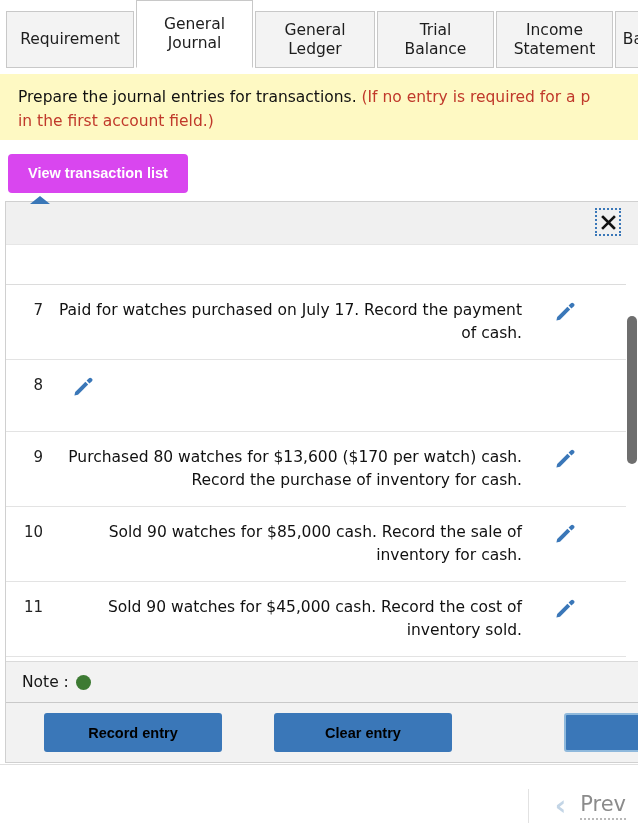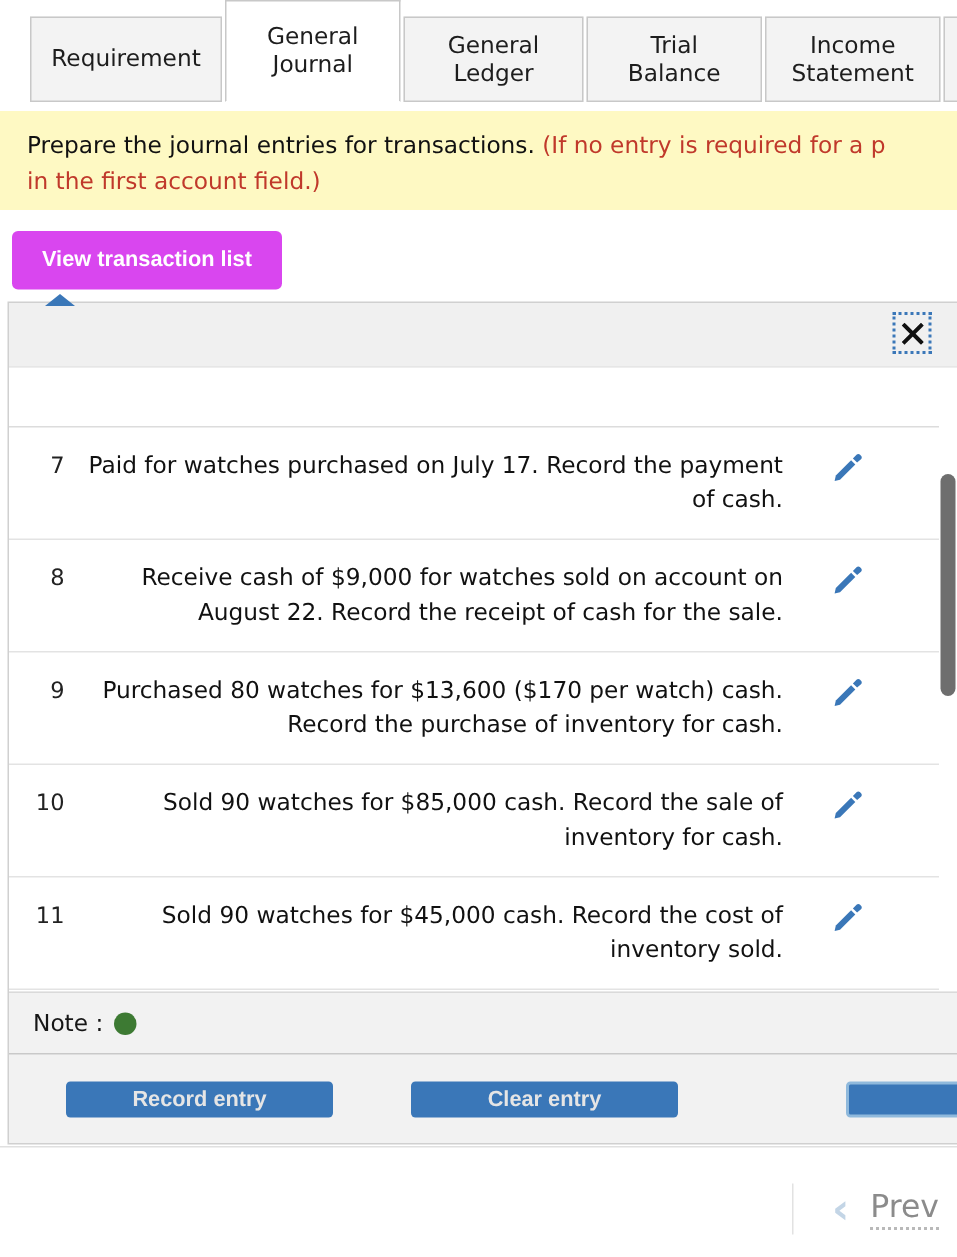--- a/index.html
+++ b/index.html
@@ -21,21 +21,21 @@
     position: absolute;
     left: 0; top: 0;
     width: 638px;
     height: 74px;
     box-sizing: border-box;
   }
   .tabstrip-inner {
     display: flex;
     align-items: flex-end;
     height: 68px;
-    padding-left: 20px;
+    padding-left: 6px;
     box-sizing: border-box;
   }
   .tab {
     box-sizing: border-box;
     background: #f3f3f3;
     border: 1px solid #c8c8c8;
     border-bottom: 1px solid #c8c8c8;
     height: 57px;
     margin-right: 2px;
     display: flex;
@@ -224,26 +224,26 @@
     height: 60px;
     background: #f2f2f2;
     border-top: 1px solid #c9c9c9;
     display: flex;
     align-items: center;
     padding-left: 38px;
     box-sizing: border-box;
   }
   .action-btn {
     background: #3a77b8;
-    color: #e5e5e5;
+    color: #000000;
     font-weight: bold;
     font-size: 14.5px;
     border: none;
     border-radius: 3px;
-    height: 24px;
+    height: 39px;
     width: 178px;
     margin-right: 52px;
     cursor: pointer;
     flex: none;
   }
   .action-btn.third {
     margin-right: 0;
     margin-left: 60px;
     border: 2px solid #8fb9dc;
     box-sizing: border-box;
@@ -328,21 +328,20 @@
           <div class="row-text">Paid for watches purchased on July 17. Record the payment of cash.</div>
           <div class="row-edit">
             <svg width="22" height="22" viewBox="0 0 22 22" aria-hidden="true">
               <path d="M3.2 17.0 L13.4 6.8 L16.2 9.6 L6.0 19.8 L2.4 20.6 Z" fill="#3a77b8"></path>
               <path d="M14.6 5.6 L17.0 3.2 C17.7 2.5 18.7 2.5 19.4 3.2 L20.0 3.8 C20.7 4.5 20.7 5.5 20.0 6.2 L17.4 8.4 Z" fill="#3a77b8"></path>
             </svg>
           </div>
         </div>
         <div class="row">
           <div class="row-num">8</div>
-          <div class="row-text">Receive cash of $9,000 for watches sold on account on August 22. Record the receipt of cash for the sale.</div>
           <div class="row-edit">
             <svg width="22" height="22" viewBox="0 0 22 22" aria-hidden="true">
               <path d="M3.2 17.0 L13.4 6.8 L16.2 9.6 L6.0 19.8 L2.4 20.6 Z" fill="#3a77b8"></path>
               <path d="M14.6 5.6 L17.0 3.2 C17.7 2.5 18.7 2.5 19.4 3.2 L20.0 3.8 C20.7 4.5 20.7 5.5 20.0 6.2 L17.4 8.4 Z" fill="#3a77b8"></path>
             </svg>
           </div>
         </div>
         <div class="row">
           <div class="row-num">9</div>
           <div class="row-text">Purchased 80 watches for $13,600 ($170 per watch) cash. Record the purchase of inventory for cash.</div>

